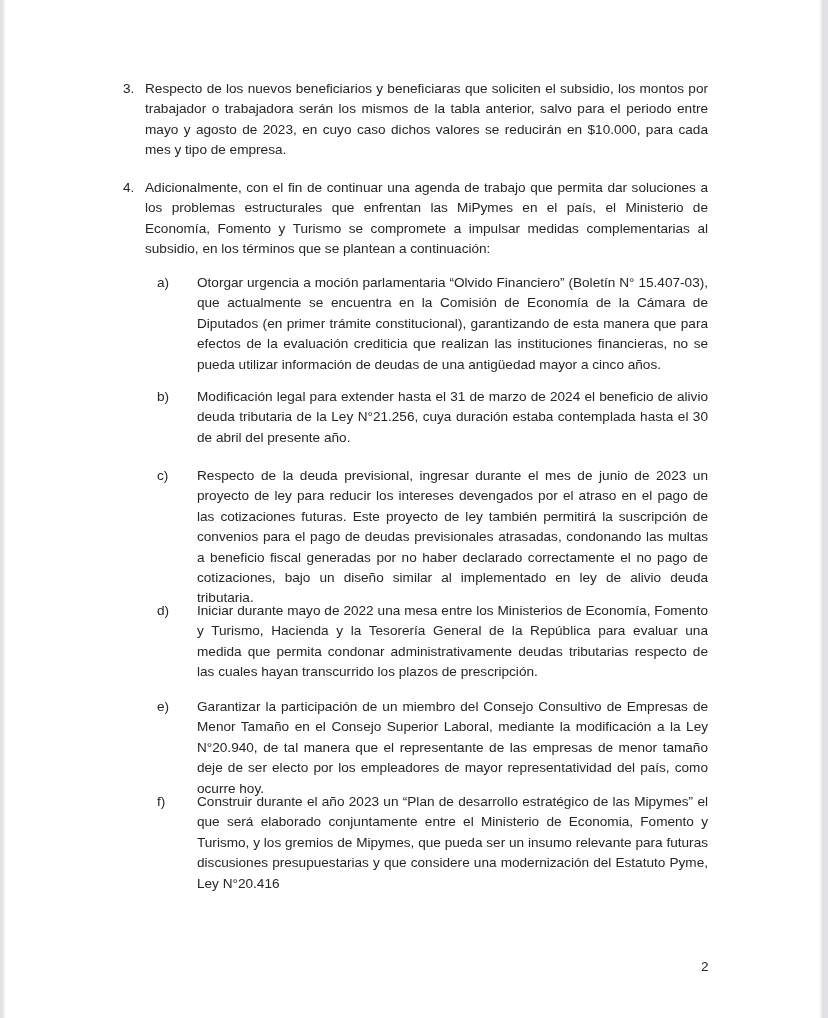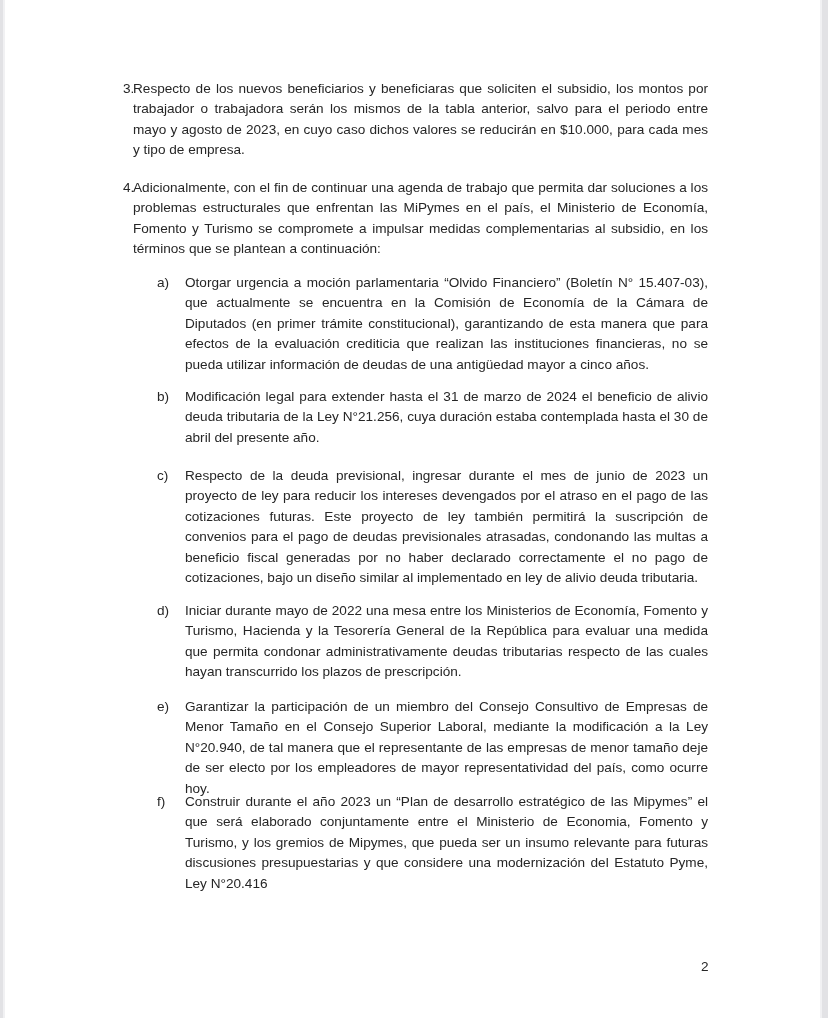--- a/index.html
+++ b/index.html
@@ -41,38 +41,38 @@
       line-height: 20.4px;
       text-align: justify;
     }
     .para .num {
       position: absolute;
       left: 0;
       top: 0;
       width: 22px;
     }
     .para .body {
-      margin-left: 10px;
+      margin-left: 22px;
     }
     .sub {
       position: absolute;
       left: 157px;
       width: 551px;
       font-size: 13.6px;
       line-height: 20.4px;
       text-align: justify;
     }
     .sub .letter {
       position: absolute;
       left: 0;
       top: 0;
       width: 28px;
     }
     .sub .body {
-      margin-left: 28px;
+      margin-left: 40px;
     }
     .page-number {
       position: absolute;
       left: 701px;
       top: 958px;
       font-size: 13.6px;
       line-height: 18px;
     }
   </style>
 </head>

